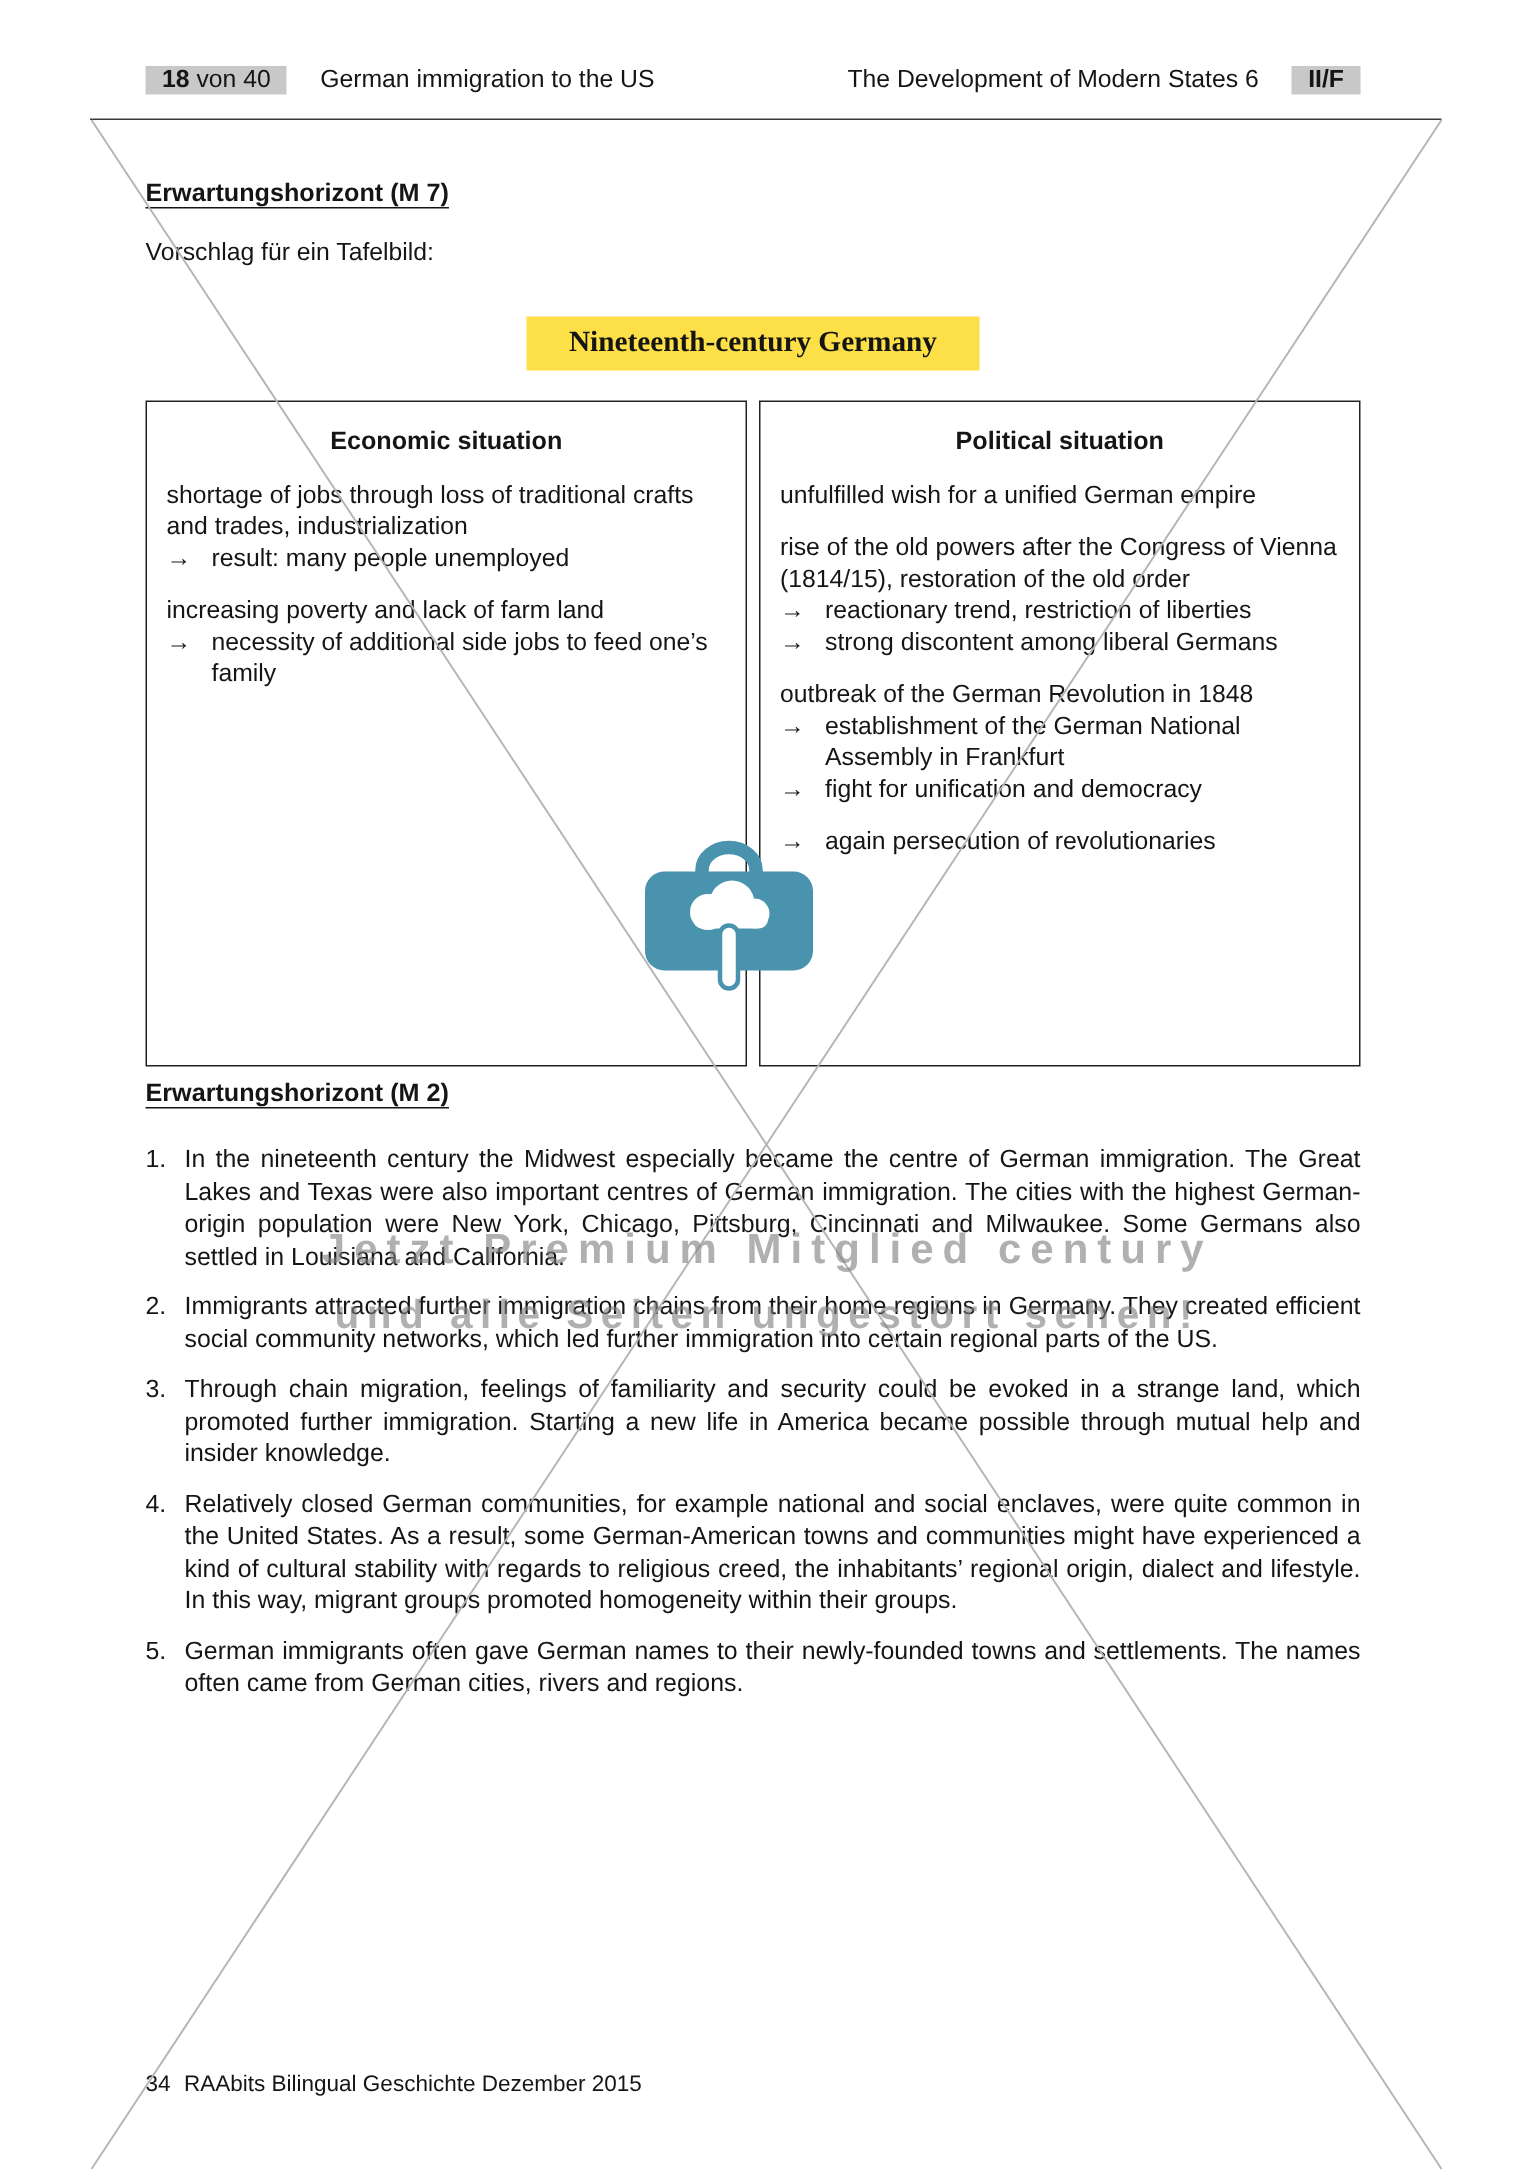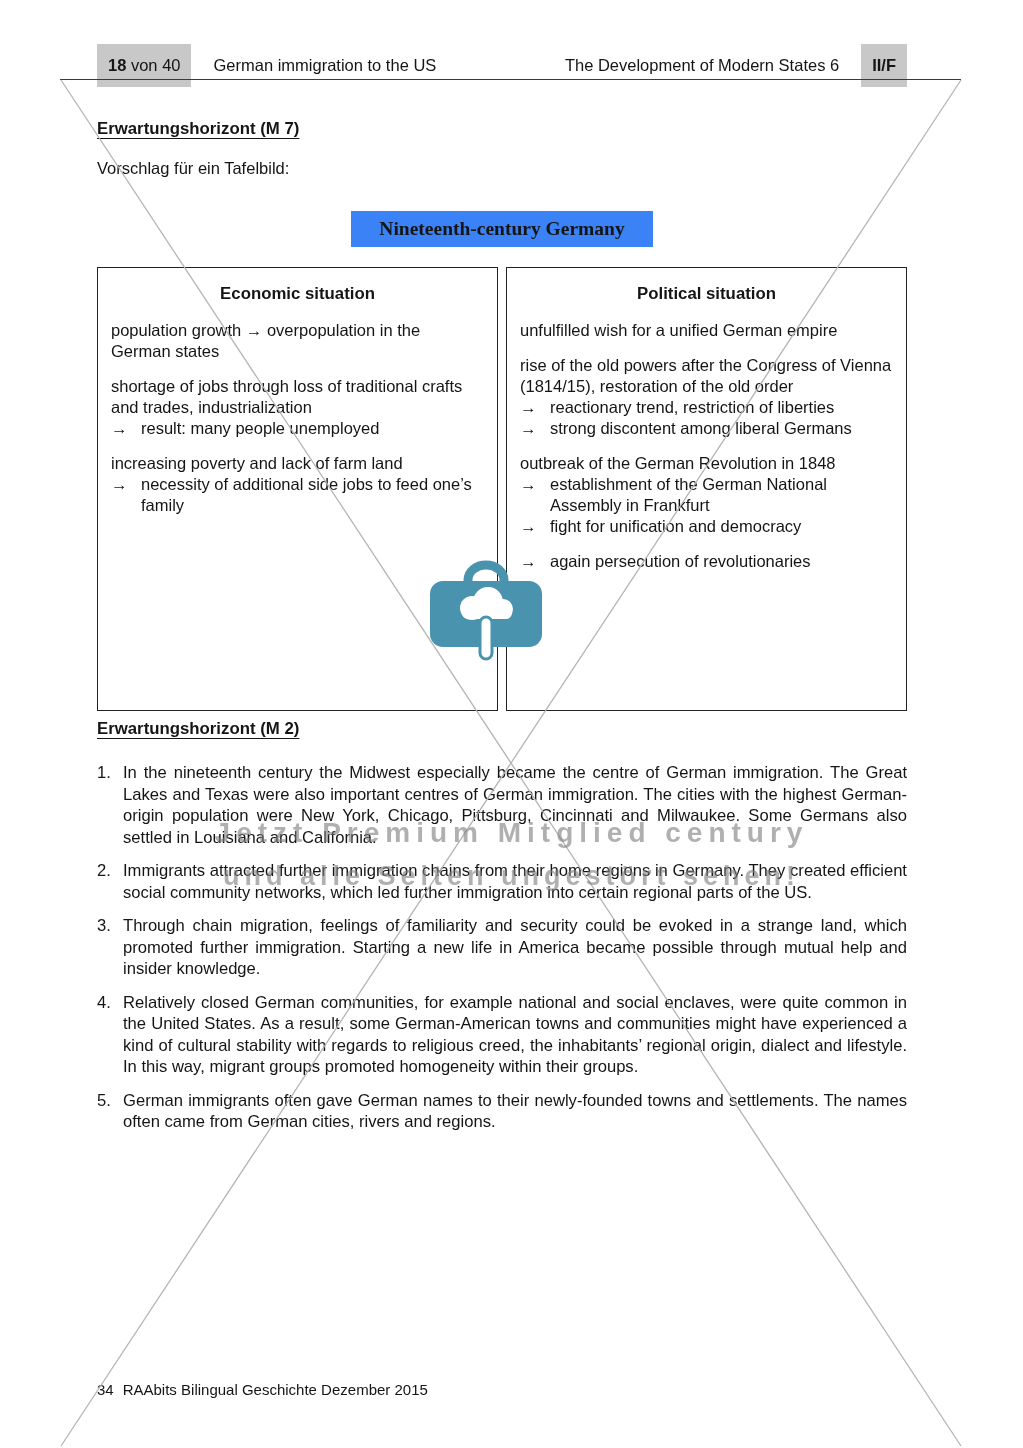--- a/index.html
+++ b/index.html
@@ -2,35 +2,35 @@
 <html><head>
 <meta charset="utf-8">
 <style>
   html,body{margin:0;padding:0;}
   body{
     width:1023px;height:1448px;position:relative;background:#ffffff;
     font-family:"Liberation Sans",sans-serif;color:#151515;overflow:hidden;
   }
   
   .hdr{position:absolute;left:97px;top:44px;width:810px;display:flex;align-items:center;font-size:16.5px;}
-  .badge{background:#c8c8c8;padding:12px 11px;white-space:nowrap;}
+  .badge{background:#c8c8c8;padding:0 11px;white-space:nowrap;}
   .badge .bold{font-weight:bold;}
   .hdr-title{margin-left:22px;}
   .hdr-series{margin-left:auto;}
   .badge-code{margin-left:22px;font-weight:bold;}
   .hrule{position:absolute;left:60px;right:62px;top:79px;height:1.4px;background:#3a3a3a;}
   
   .content{position:absolute;left:97px;top:0;width:810px;}
   .sec-h{position:absolute;margin:0;font-size:16.8px;font-weight:bold;
          text-decoration:underline;text-underline-offset:4px;text-decoration-thickness:1.2px;}
   #h-m2{top:119px;}
   #h-m8{top:719px;}
   .intro{position:absolute;top:159px;margin:0;font-size:16.5px;}
   .board-wrap{position:absolute;top:211px;left:0;width:100%;text-align:center;}
-  .board-title{display:inline-block;background:#3b82f6;padding:7px 28px;
+  .board-title{display:inline-block;background:#fde047;padding:7px 28px;
                font-family:"Liberation Serif",serif;font-weight:bold;font-size:19.5px;}
   .boxes{position:absolute;top:267px;left:0;width:100%;display:flex;gap:8px;align-items:stretch;}
   .box{flex:1;border:1.5px solid #222;padding:12px 13px;min-height:418px;font-size:16.5px;line-height:21px;}
   .box h3{margin:3px 0 16px;font-size:16.8px;text-align:center;font-weight:bold;}
   .block{margin-bottom:14px;}
   .block p{margin:0;}
   .arrow-line{display:flex;}
   .arrow{flex:0 0 30px;}
   .atext{flex:1;}
   
@@ -74,23 +74,20 @@
 
     <div class="board-wrap">
       <span class="board-title">Nineteenth-century Germany</span>
     </div>
 
     <div class="boxes">
 
       <section class="box">
         <h3>Economic situation</h3>
 
-        <div class="block">
-          <p>population growth → overpopulation in the German states</p>
-        </div>
 
         <div class="block">
           <p>shortage of jobs through loss of traditional crafts and trades, industrialization</p>
           <div class="arrow-line">
             <span class="arrow">→</span>
             <span class="atext">result: many people unemployed</span>
           </div>
         </div>
 
         <div class="block">

